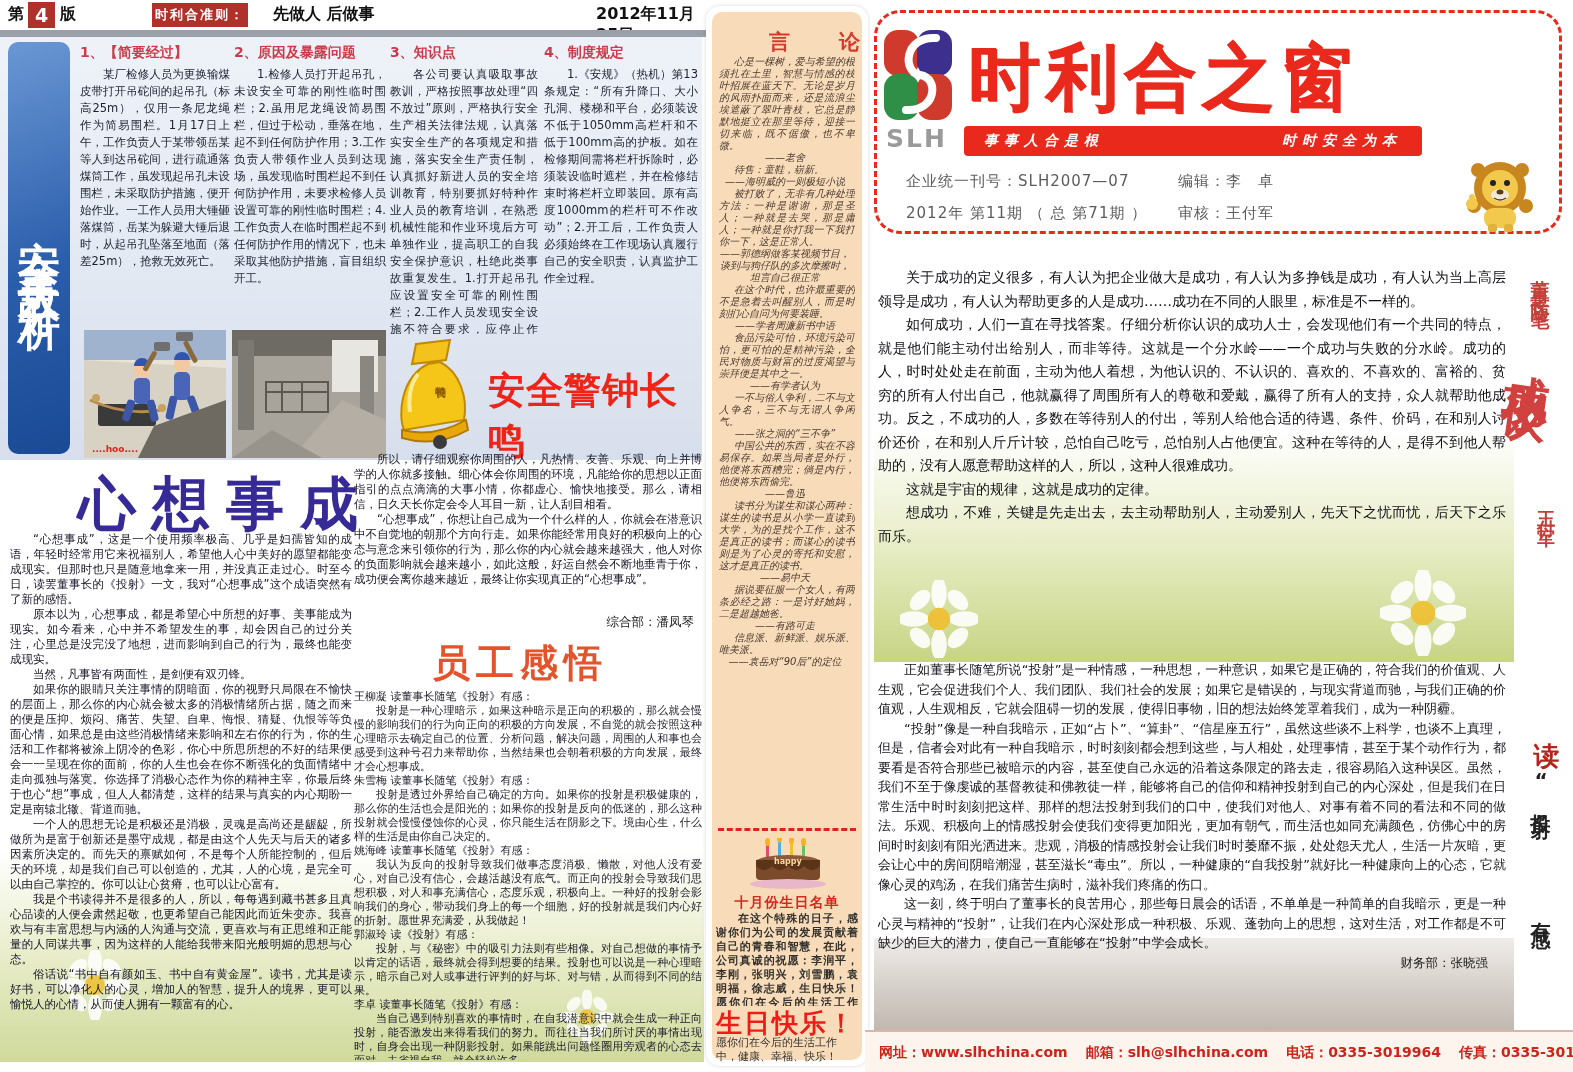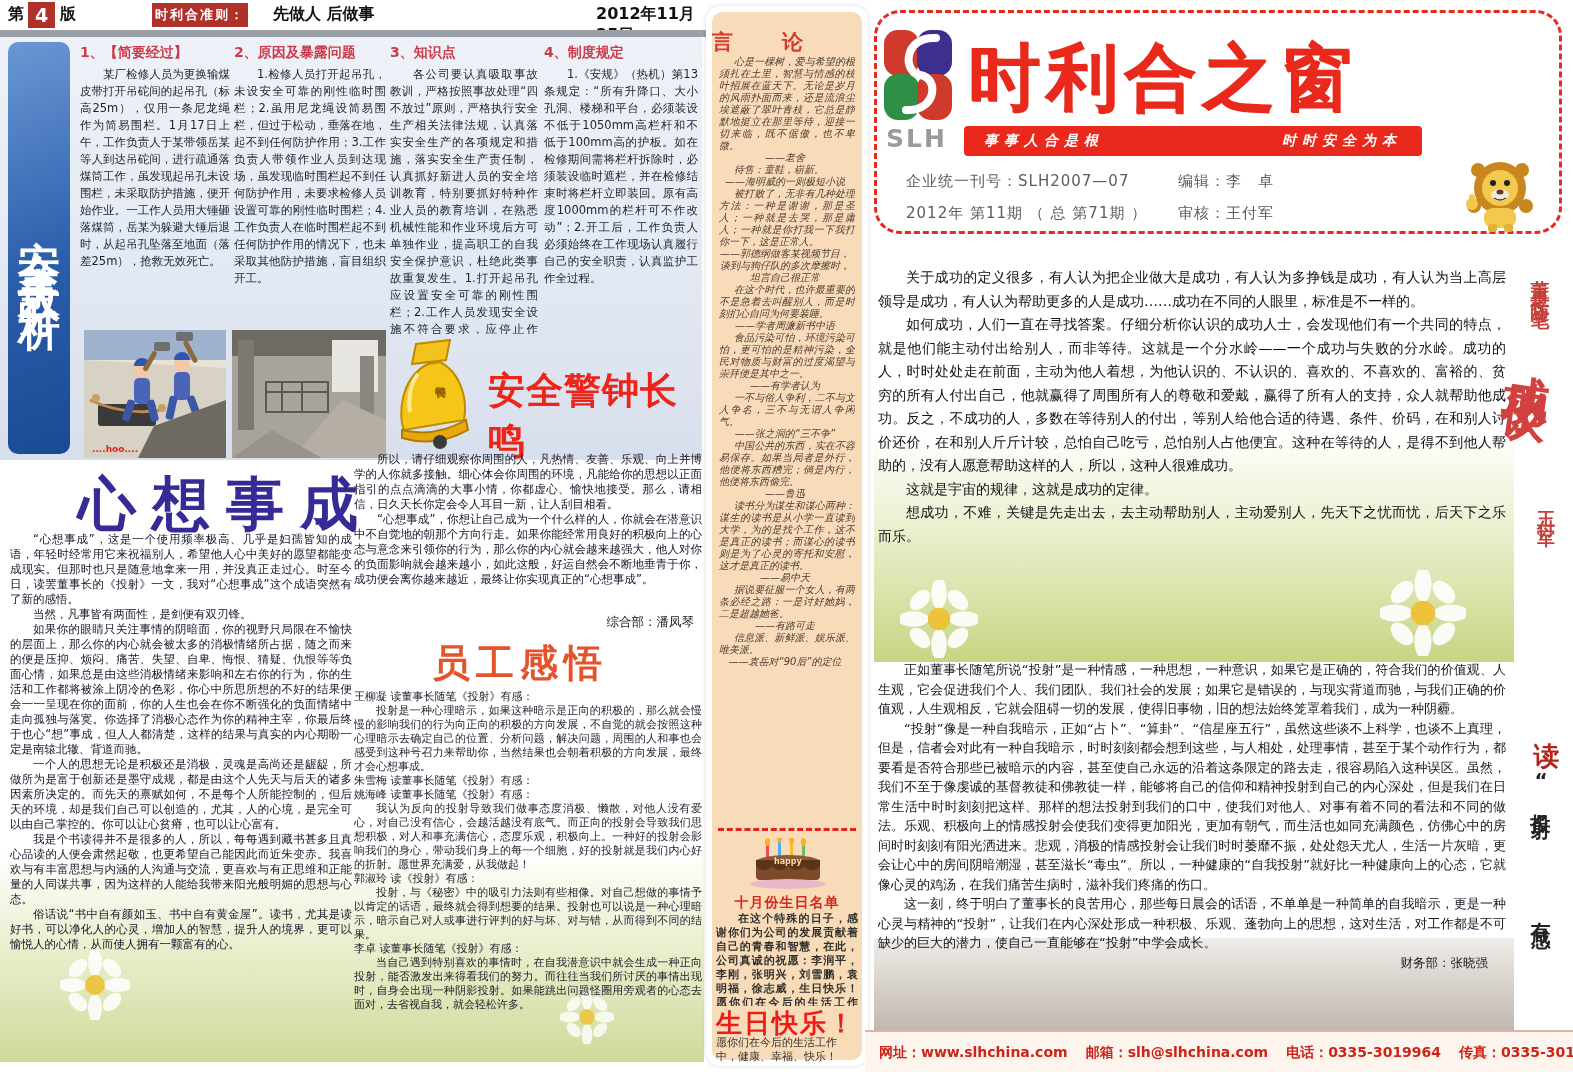--- a/index.html
+++ b/index.html
@@ -25,21 +25,21 @@
   .bell-slogan{color:#ef2418;font-weight:bold;font-size:37px;letter-spacing:1px;}
   .xin-title{color:#352a96;font-weight:bold;font-size:58px;letter-spacing:16px;}
   .xin-b{font-size:11.5px;line-height:15px;color:#141428;}
   .byline{font-size:12.5px;color:#222;text-align:right;padding-right:18px;}
   .staff-title{color:#e4532a;font-weight:bold;font-size:38px;letter-spacing:6px;}
   .staff-b{font-size:11px;line-height:14px;color:#1c1c2a;}
   .staff-b .nm{text-indent:0;}
   
   .mid-card{background:#fff;border-radius:14px;box-shadow:0 0 4px rgba(0,0,0,.15);overflow:hidden;}
   .mid-inner{background:#f8dcb9;border-radius:10px;}
-  .mid-title{color:#d5392f;font-weight:bold;font-size:21px;letter-spacing:14px;text-align:left;}
+  .mid-title{color:#d5392f;font-weight:bold;font-size:21px;letter-spacing:14px;text-align:right;margin-left:12px;}
   .q{font-size:10px;line-height:12px;color:#4a3a30;font-style:italic;}
   .q .qt{text-indent:1.5em;text-align:justify;}
   .q .qa{text-align:center;text-indent:0;padding-right:4px;}
   .dash-div{border-top:3px dashed #e0231a;}
   .bday-title{color:#d5291f;font-weight:bold;font-size:14px;text-align:center;letter-spacing:1px;}
   .bday-b{font-size:11px;line-height:14px;color:#33312e;font-weight:bold;}
   .bday-big{color:#ee1c16;font-weight:bold;font-size:26px;letter-spacing:2px;}
   .bday-close{font-size:11px;line-height:14px;color:#33312e;}
   
   .masthead{border:3px dashed #e8291c;border-radius:26px;background:#fff;}
@@ -186,38 +186,40 @@
         <ellipse cx="52" cy="52" rx="11" ry="7" transform="rotate(-45 52 52)"></ellipse>
         <ellipse cx="52" cy="18" rx="11" ry="7" transform="rotate(45 52 18)"></ellipse>
         <ellipse cx="18" cy="52" rx="11" ry="7" transform="rotate(45 18 52)"></ellipse>
       </g>
     <circle cx="35" cy="35" r="10" fill="#f0c030"></circle>
   </svg>
 
   <div class="abs xin-title" style="left:78px;top:466px;width:320px;">心想事成</div>
   <div class="abs xin-b just" style="left:10px;top:532px;width:342px;height:526px;overflow:hidden;">
     <p>“心想事成”，这是一个使用频率极高、几乎是妇孺皆知的成语，年轻时经常用它来祝福别人，希望他人心中美好的愿望都能变成现实。但那时也只是随意地拿来一用，并没真正走过心。时至今日，读罢董事长的《投射》一文，我对“心想事成”这个成语突然有了新的感悟。</p>
+    <p>原本以为，心想事成，都是希望心中所想的好事、美事能成为现实。如今看来，心中并不希望发生的事，却会因自己的过分关注，心里总是没完没了地想，进而影响到自己的行为，最终也能变成现实。</p>
     <p>当然，凡事皆有两面性，是剑便有双刃锋。</p>
     <p>如果你的眼睛只关注事情的阴暗面，你的视野只局限在不愉快的层面上，那么你的内心就会被太多的消极情绪所占据，随之而来的便是压抑、烦闷、痛苦、失望、自卑、悔恨、猜疑、仇恨等等负面心情，如果总是由这些消极情绪来影响和左右你的行为，你的生活和工作都将被涂上阴冷的色彩，你心中所思所想的不好的结果便会一一呈现在你的面前，你的人生也会在你不断强化的负面情绪中走向孤独与落寞。你选择了消极心态作为你的精神主宰，你最后终于也心“想”事成，但人人都清楚，这样的结果与真实的内心期盼一定是南辕北辙、背道而驰。</p>
     <p>一个人的思想无论是积极还是消极，灵魂是高尚还是龌龊，所做所为是富于创新还是墨守成规，都是由这个人先天与后天的诸多因素所决定的。而先天的禀赋如何，不是每个人所能控制的，但后天的环境，却是我们自己可以创造的，尤其，人的心境，是完全可以由自己掌控的。你可以让心贫瘠，也可以让心富有。</p>
     <p>我是个书读得并不是很多的人，所以，每每遇到藏书甚多且真心品读的人便会肃然起敬，也更希望自己能因此而近朱变赤。我喜欢与有丰富思想与内涵的人沟通与交流，更喜欢与有正思维和正能量的人同谋共事，因为这样的人能给我带来阳光般明媚的思想与心态。</p>
     <p>俗话说“书中自有颜如玉、书中自有黄金屋”。读书，尤其是读好书，可以净化人的心灵，增加人的智慧，提升人的境界，更可以愉悦人的心情，从而使人拥有一颗富有的心。</p>
   </div>
 
   <div class="abs xin-b just" style="left:354px;top:452px;width:348px;height:158px;overflow:hidden;">
     <p>所以，请仔细观察你周围的人，凡热情、友善、乐观、向上并博学的人你就多接触。细心体会你周围的环境，凡能给你的思想以正面指引的点点滴滴的大事小情，你都虚心、愉快地接受。那么，请相信，日久天长你定会令人耳目一新，让人刮目相看。</p>
     <p>“心想事成”，你想让自己成为一个什么样的人，你就会在潜意识中不自觉地的朝那个方向行走。如果你能经常用良好的积极向上的心态与意念来引领你的行为，那么你的内心就会越来越强大，他人对你的负面影响就会越来越小，如此这般，好运自然会不断地垂青于你，成功便会离你越来越近，最终让你实现真正的“心想事成”。</p>
   </div>
   <div class="abs byline" style="left:354px;top:614px;width:340px;">综合部：潘凤琴</div>
 
   <div class="abs staff-title" style="left:432px;top:638px;width:230px;">员工感悟</div>
   <div class="abs staff-b just" style="left:354px;top:690px;width:348px;height:370px;overflow:hidden;">
     <p class="nm">王柳凝 读董事长随笔《投射》有感：</p>
     <p>投射是一种心理暗示，如果这种暗示是正向的积极的，那么就会慢慢的影响我们的行为向正向的积极的方向发展，不自觉的就会按照这种心理暗示去确定自己的位置、分析问题，解决问题，周围的人和事也会感受到这种号召力来帮助你，当然结果也会朝着积极的方向发展，最终才会心想事成。</p>
     <p class="nm">朱雪梅 读董事长随笔《投射》有感：</p>
+    <p>投射是透过外界给自己确定的方向。如果你的投射是积极健康的，那么你的生活也会是阳光的；如果你的投射是反向的低迷的，那么这种投射就会慢慢侵蚀你的心灵，你只能生活在阴影之下。境由心生，什么样的生活是由你自己决定的。</p>
     <p class="nm">姚海峰 读董事长随笔《投射》有感：</p>
     <p>我认为反向的投射导致我们做事态度消极、懒散，对他人没有爱心，对自己没有信心，会越活越没有底气。而正向的投射会导致我们思想积极，对人和事充满信心，态度乐观，积极向上。一种好的投射会影响我们的身心，带动我们身上的每一个细胞，好的投射就是我们内心好的折射。愿世界充满爱，从我做起！</p>
     <p class="nm">郭淑玲 读《投射》有感：</p>
     <p>投射，与《秘密》中的吸引力法则有些相像。对自己想做的事情予以肯定的话语，最终就会得到想要的结果。投射也可以说是一种心理暗示，暗示自己对人或事进行评判的好与坏、对与错，从而得到不同的结果。</p>
     <p class="nm">李卓 读董事长随笔《投射》有感：</p>
     <p>当自己遇到特别喜欢的事情时，在自我潜意识中就会生成一种正向投射，能否激发出来得看我们的努力。而往往当我们所讨厌的事情出现时，自身会出现一种阴影投射。如果能跳出问题怪圈用旁观者的心态去面对，去省视自我，就会轻松许多。</p>
   </div>
 
   <div class="abs mid-card" style="left:706px;top:6px;width:162px;height:1060px;">
     <div class="abs mid-inner" style="left:6px;top:6px;width:150px;height:1048px;"></div>

